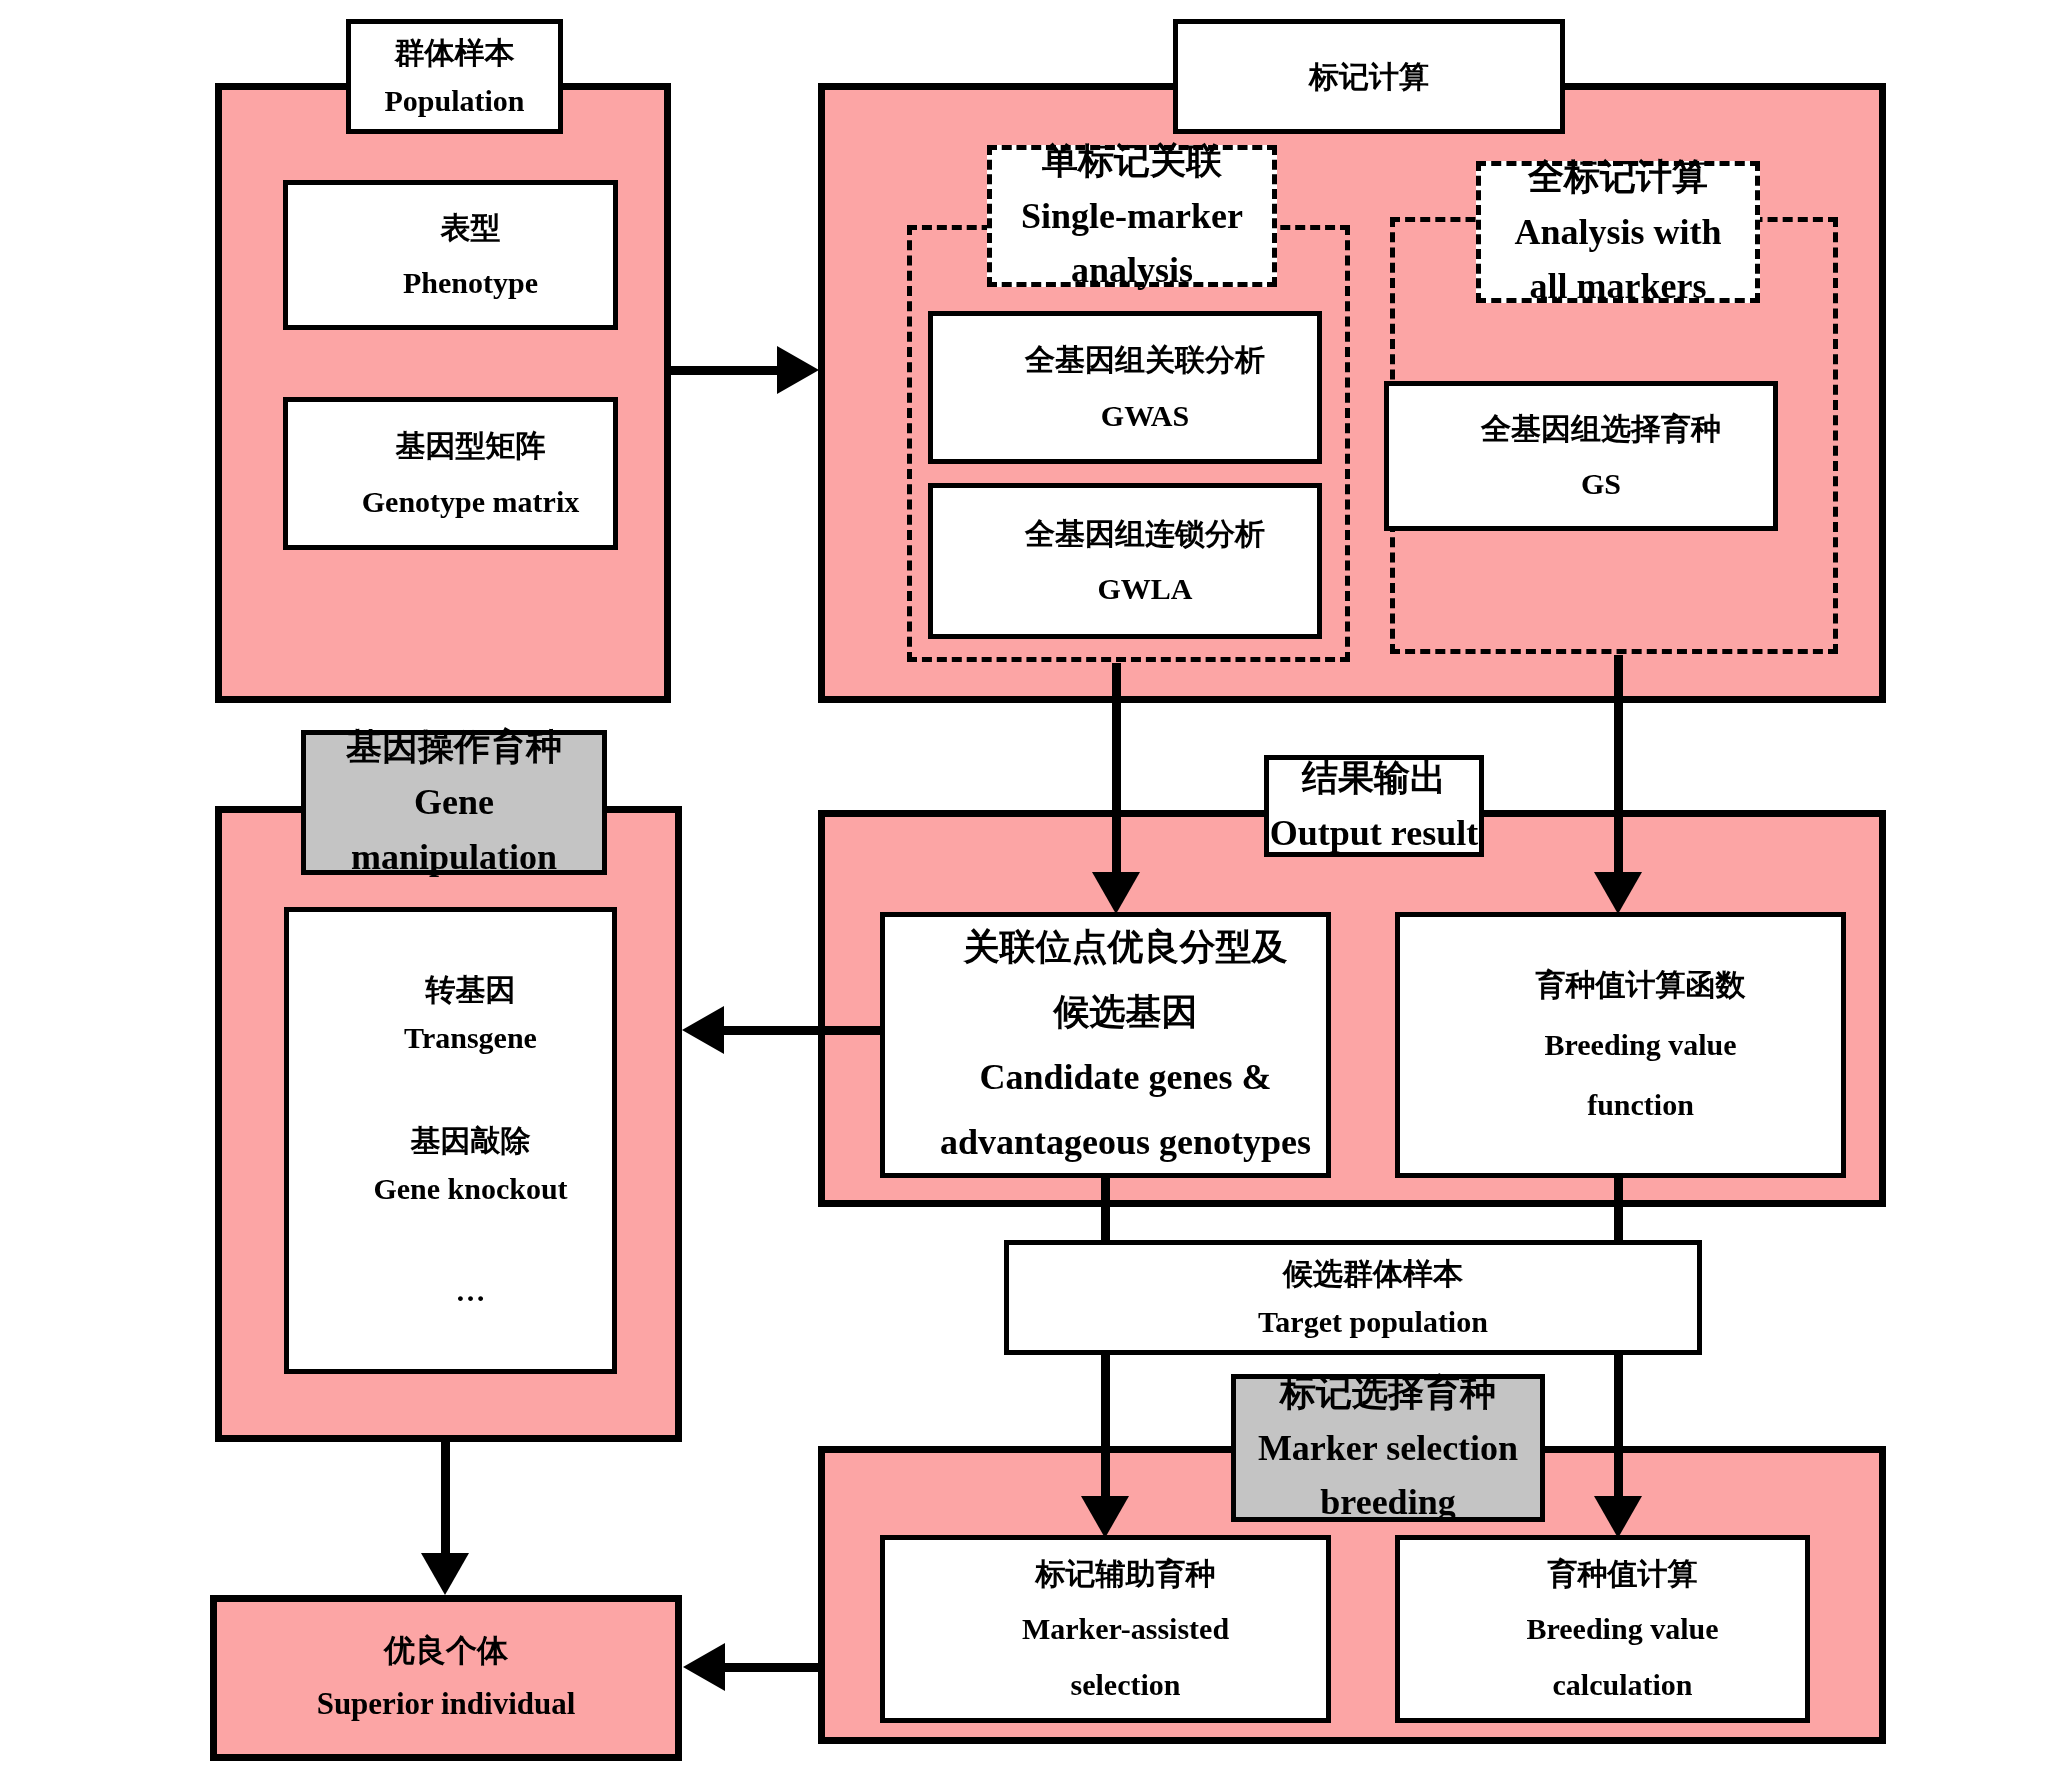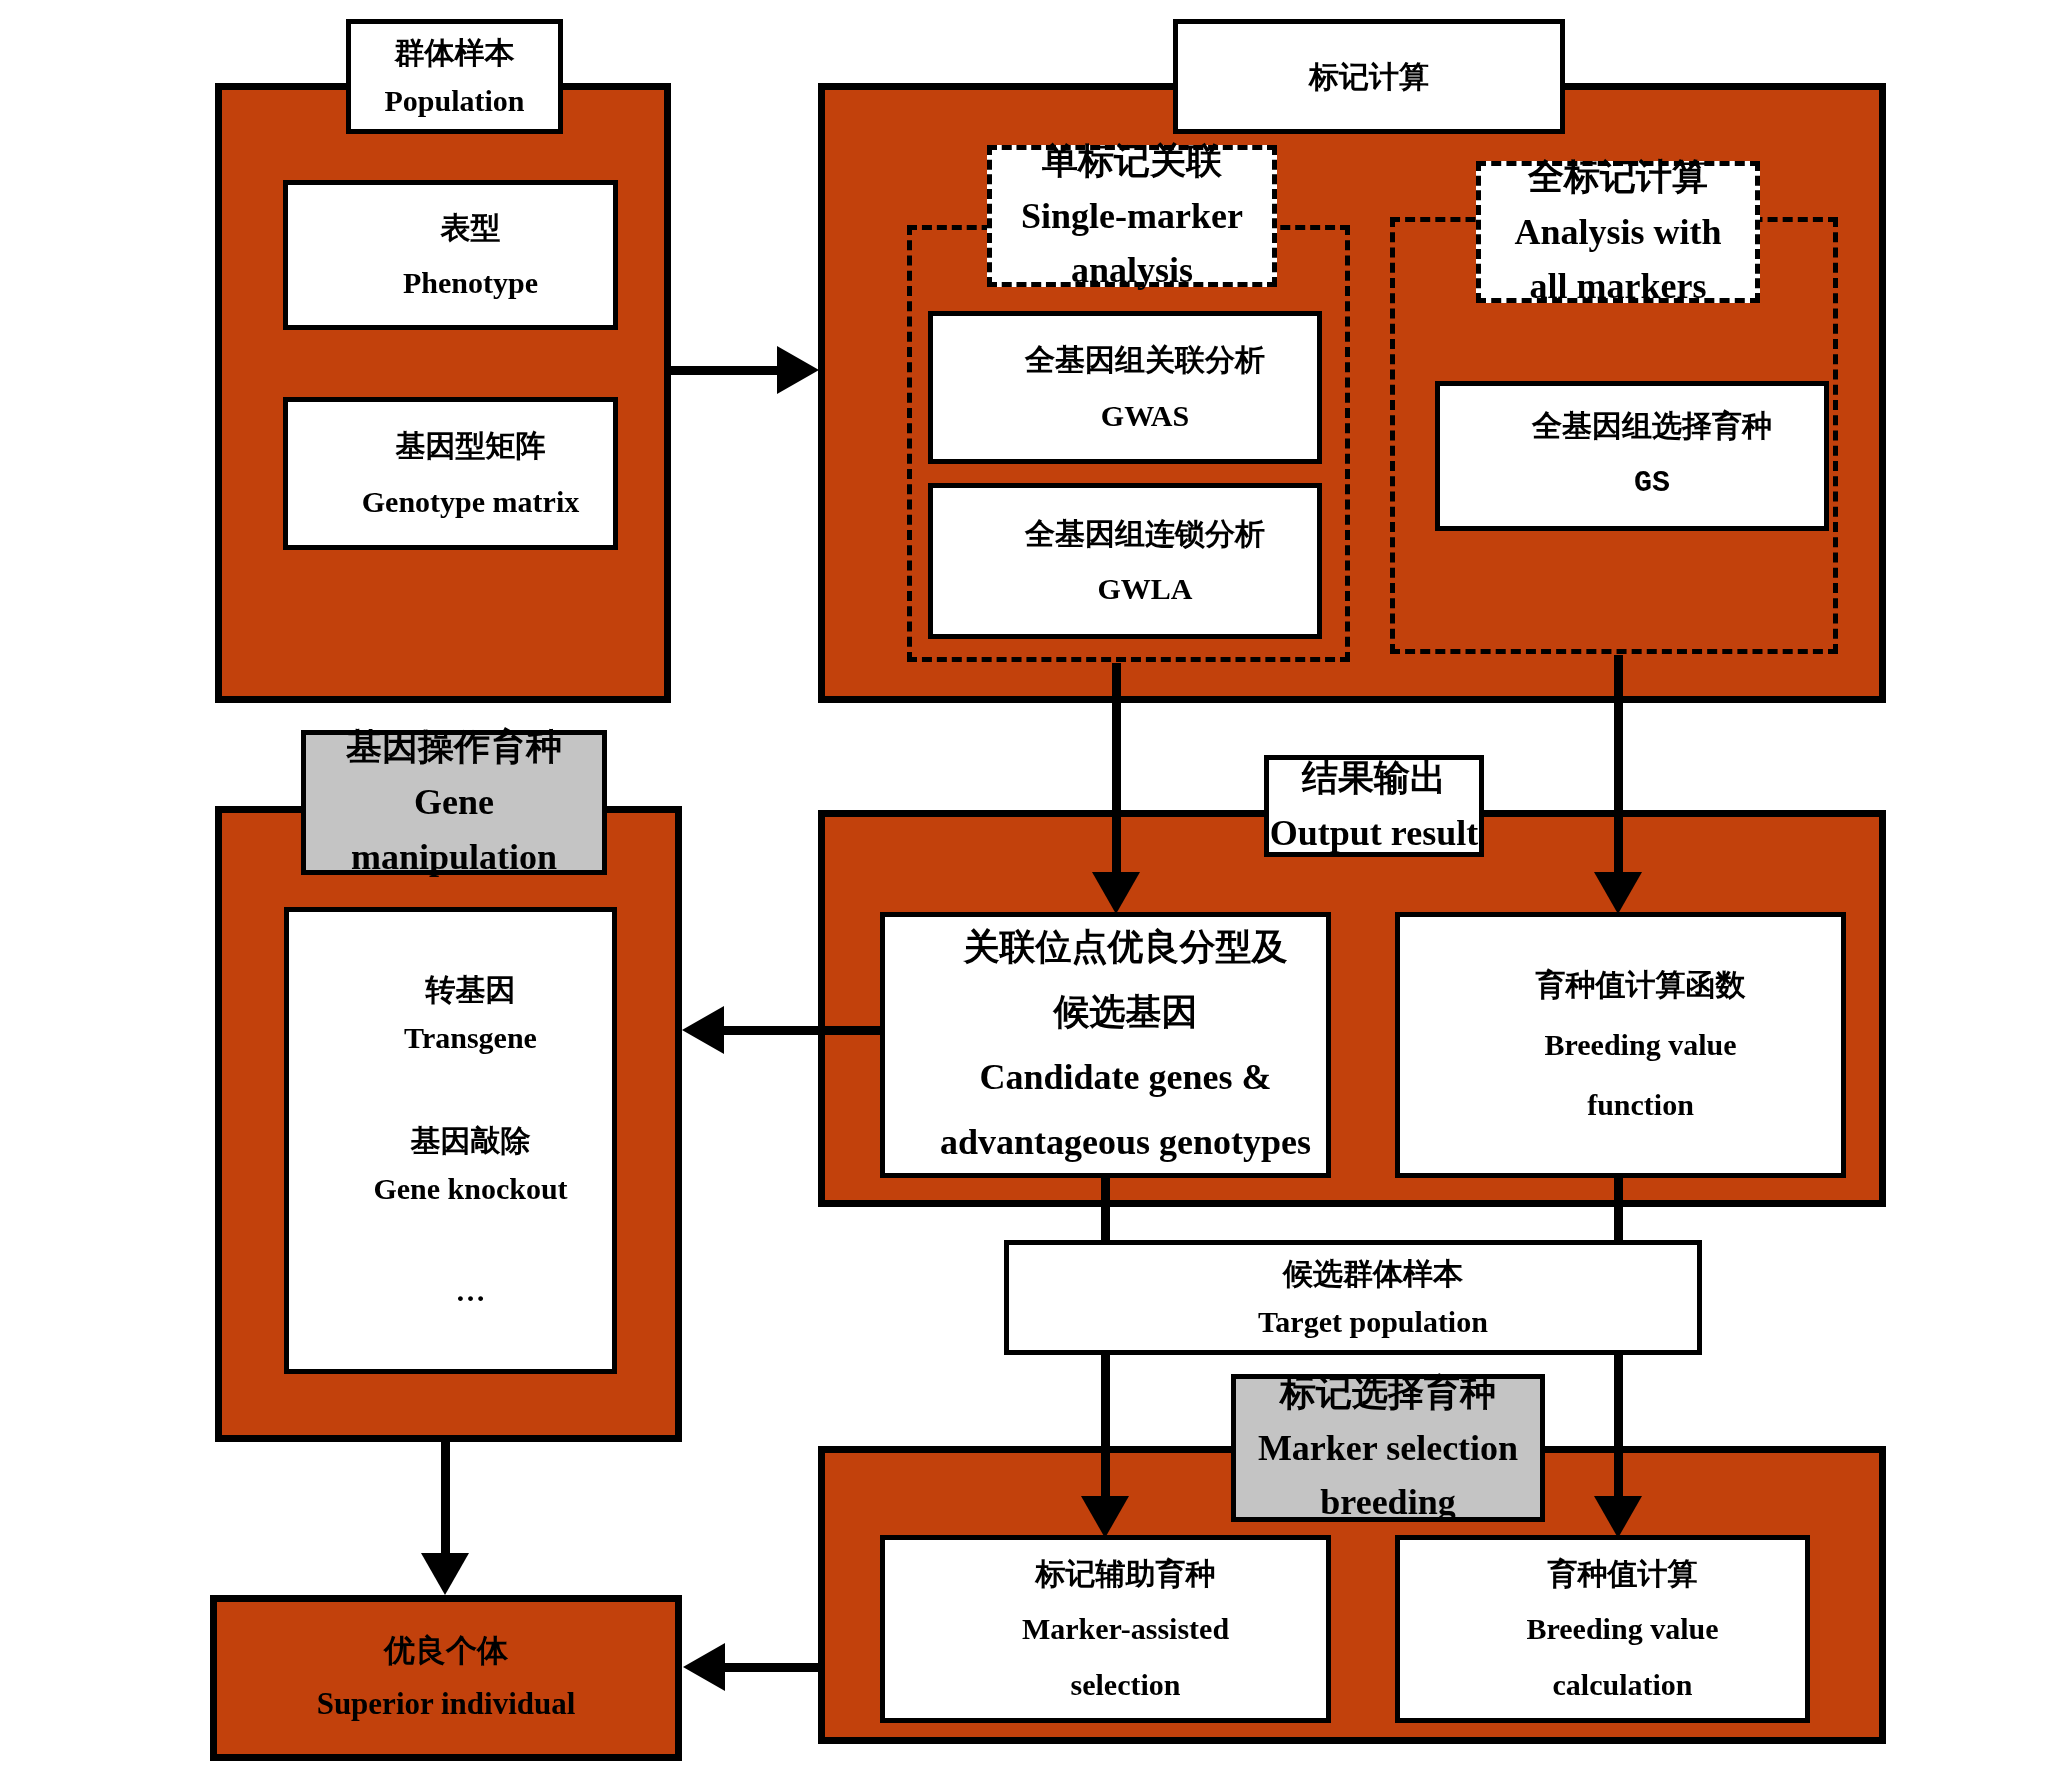--- a/index.html
+++ b/index.html
@@ -3,21 +3,21 @@
 <meta charset="utf-8">
 <style>
   html,body{margin:0;padding:0;background:#ffffff;}
   body{
     width:2066px;height:1782px;position:relative;
     font-family:"Liberation Serif","DejaVu Serif",serif;
     font-weight:bold;color:#000;
   }
   .abs{position:absolute;box-sizing:border-box;}
   
-  .sect{background:#c2410c;border:7.5px solid #000;}
+  .sect{background:#fca5a5;border:7.5px solid #000;}
   
   .wbox{background:#ffffff;border:5.4px solid #000;}
   
   .gtitle{background:#c4c4c4;border:5.4px solid #000;z-index:6;}
   
   .wtitle{background:#ffffff;border:5.4px solid #000;z-index:6;}
   
   .dashbox{border:5.4px dashed #000;background:transparent;z-index:2;}
   .dashtitle{border:5.4px dashed #000;background:#ffffff;z-index:6;}
   .cc{display:flex;flex-direction:column;align-items:center;justify-content:center;text-align:center;}
@@ -92,21 +92,21 @@
   <div>全基因组连锁分析</div>
   <div>GWLA</div>
 </div>
 
 <div class="abs dashbox" style="left:1390px;top:217px;width:448px;height:437px;"></div>
 <div class="abs dashtitle cc t52" style="left:1476px;top:141px;width:284px;height:142px;margin-top:20px;">
   <div>全标记计算</div>
   <div>Analysis with</div>
   <div>all markers</div>
 </div>
-<div class="abs wbox cc t56 z3 wide" style="left:1435px;top:381px;width:394px;height:150px;font-family:Liberation Mono, monospace;">
+<div class="abs wbox cc t56 z3 wide" style="left:1384px;top:381px;width:394px;height:150px;">
   <div>全基因组选择育种</div>
   <div>GS</div>
 </div>
 
 <div class="abs sect" style="left:818px;top:810px;width:1068px;height:397px;"></div>
 <div class="abs wtitle cc t52" style="left:1264px;top:755px;width:220px;height:102px;">
   <div>结果输出</div>
   <div>Output result</div>
 </div>
 <div class="abs wbox cc t52 z3" style="left:880px;top:912px;width:451px;height:266px;line-height:1.8;">

